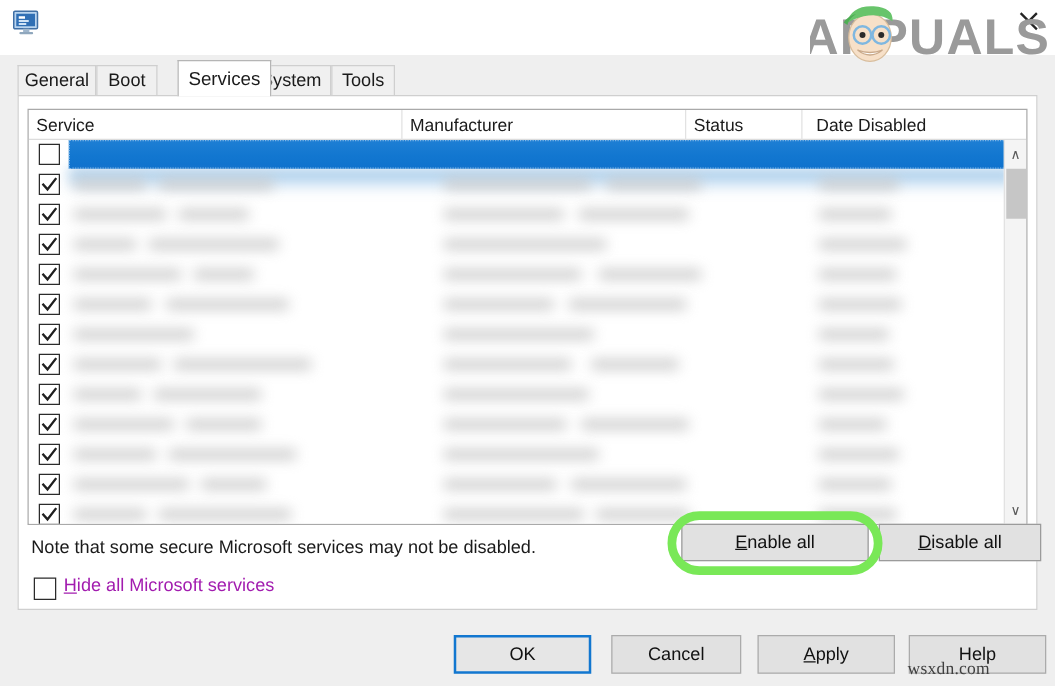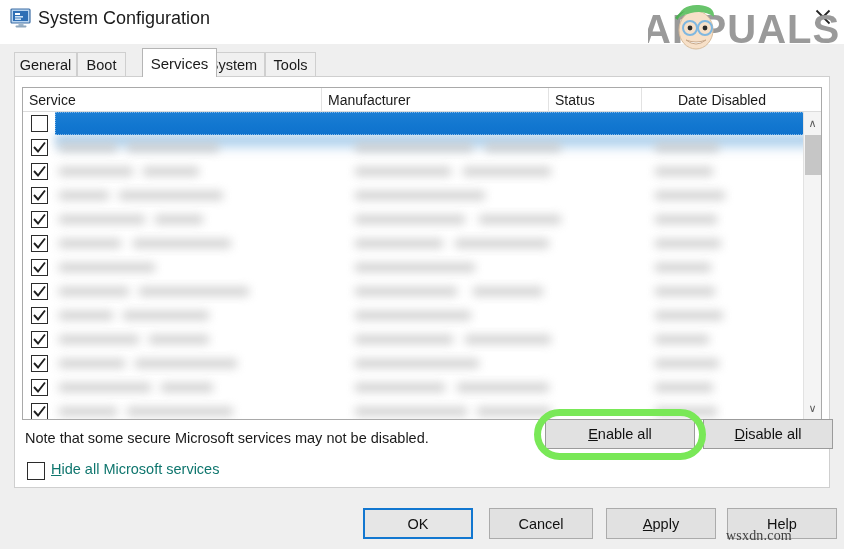--- a/index.html
+++ b/index.html
@@ -136,21 +136,21 @@
   #note{
     position:absolute;left:10px;top:353px;
     font-size:14.5px;color:#1a1a1a;white-space:nowrap;
   }
   #hide-cb-box{
     position:absolute;left:12px;top:385px;width:18px;height:18px;
     border:1.6px solid #2b2b2b;background:#fff;box-sizing:border-box;
   }
   #hide-cb-label{
     position:absolute;left:36px;top:384px;
-    font-size:14.5px;color:#0f766e;white-space:nowrap;
+    font-size:14.5px;color:#a21caf;white-space:nowrap;
   }
   #hide-cb-label u{text-decoration:underline;}
   
   .sbtn-wide{
     position:absolute;height:30px;
     background:#e1e1e1;border:1px solid #9b9b9b;
     display:flex;align-items:center;justify-content:center;
     font-size:14.5px;color:#111;box-sizing:border-box;
   }
   #btn-enable{left:530px;top:342px;width:150px;}
@@ -183,21 +183,20 @@
       <svg width="22" height="20" viewBox="0 0 22 20">
         <rect x="1" y="1" width="19" height="14" rx="1" fill="#b9d4ef" stroke="#3f6fa5" stroke-width="1.2"></rect>
         <rect x="3" y="3" width="15" height="10" fill="#2f6fb5"></rect>
         <rect x="5" y="5" width="5" height="2" fill="#ffffff"></rect>
         <rect x="5" y="8" width="8" height="1.6" fill="#cfe3f6"></rect>
         <rect x="5" y="10.4" width="6" height="1.6" fill="#cfe3f6"></rect>
         <rect x="8.5" y="15" width="5" height="3" fill="#9fb6cc"></rect>
         <rect x="5.5" y="17.6" width="11" height="1.8" rx=".8" fill="#8fa7bd"></rect>
       </svg>
     </span>
-    <span id="win-title">System Configuration</span>
     <span id="close-btn">
       <svg width="18" height="18" viewBox="0 0 18 18">
         <line x1="2.5" y1="2.5" x2="15.5" y2="15.5" stroke="#232323" stroke-width="1.8"></line>
         <line x1="15.5" y1="2.5" x2="2.5" y2="15.5" stroke="#232323" stroke-width="1.8"></line>
       </svg>
     </span>
   </div>
 
   <div id="appuals">
     <svg width="196" height="52" viewBox="0 0 196 52">
@@ -225,21 +224,21 @@
   </div>
 
   <div id="panel">
 
     <div id="listview">
 
       <div id="lv-header">
         <div class="hcell" style="left:0;width:299px;">Service</div>
         <div class="hcell" style="left:299px;width:227px;">Manufacturer</div>
         <div class="hcell" style="left:526px;width:93px;">Status</div>
-        <div class="hcell" style="left:649px;width:162px;border-right:none;">Date Disabled</div>
+        <div class="hcell" style="left:624px;width:162px;border-right:none;">Date Disabled</div>
       </div>
 
       <div id="lv-body">
 
         <div id="sel-shadow"></div>
         <div id="sel-row"></div>
 
         <div class="row" style="top:0px;">
           <span class="cb"></span>
         </div>

